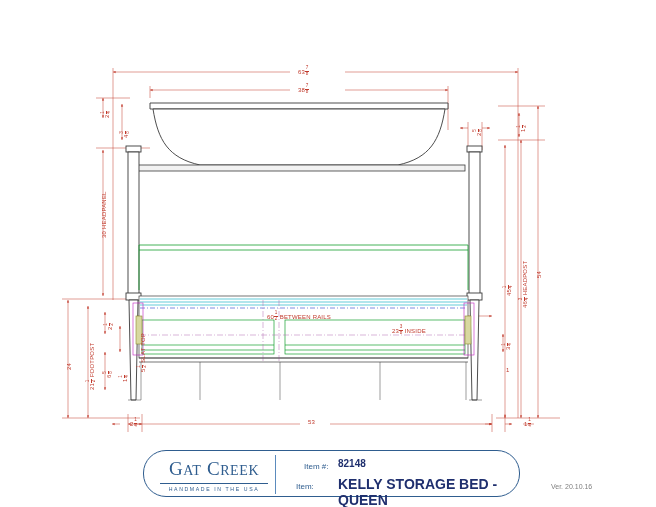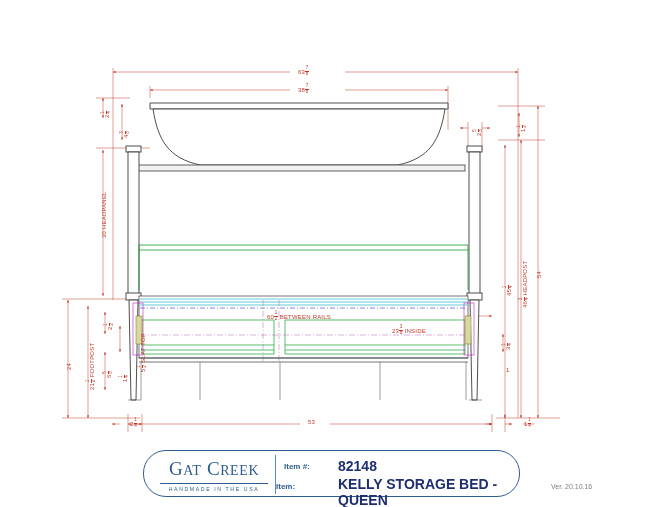--- a/index.html
+++ b/index.html
@@ -16,21 +16,21 @@
   
   .titleblock{position:absolute;left:143px;top:450px;width:377px;height:47px;
       border:1.4px solid #2f5d8f;border-radius:23px;box-sizing:border-box;background:#fff;}
   .tb-sep{position:absolute;left:131px;top:4px;width:1.2px;height:39px;background:#5b8bbd;}
   .logo{position:absolute;left:14px;top:8px;width:112px;text-align:center;}
   .logo .mark{font-family:"Liberation Serif",serif;font-size:19px;color:#2f5d8f;
       letter-spacing:.6px;line-height:20px;white-space:nowrap;}
   .logo .mark small{font-size:14px;}
   .logo .rule{height:1px;background:#2f5d8f;margin:2px 2px 2px 2px;}
   .logo .sub{font-size:5.2px;color:#2f5d8f;letter-spacing:1.6px;white-space:nowrap;}
-  .tb-lbl{position:absolute;color:#2f5d8f;font-size:8px;font-weight:bold;}
+  .tb-lbl{position:absolute;color:#2f5d8f;font-size:8px;font-weight:normal;margin-left:20px;}
   .tb-val{position:absolute;color:#1f2f6e;font-weight:bold;}
   .ver{position:absolute;left:551px;top:483px;color:#808080;font-size:7px;}
 </style>
 </head>
 <body>
 
 <div class="stage">
 
 <svg width="656" height="507" viewBox="0 0 656 507">
   <defs>
@@ -223,21 +223,21 @@
 <div class="titleblock">
   <div class="tb-sep"></div>
 
   <div class="logo">
     <div class="mark"><span>G</span><small>AT</small>&nbsp;<span>C</span><small>REEK</small></div>
     <div class="rule"></div>
     <div class="sub">HANDMADE IN THE USA</div>
   </div>
 
   <div class="tb-lbl" style="left:140px;top:11px;">Item #:</div>
-  <div class="tb-val" style="left:194px;top:7px;font-size:14px;">82148</div>
+  <div class="tb-val" style="left:194px;top:7px;font-size:10px;">82148</div>
 
   <div class="tb-lbl" style="left:132px;top:31px;">Item:</div>
   <div class="tb-val" style="left:194px;top:25px;font-size:14px;">KELLY STORAGE BED - QUEEN</div>
 </div>
 
 <div class="ver">Ver. 20.10.16</div>
 
 </div>
 
 </body></html>

